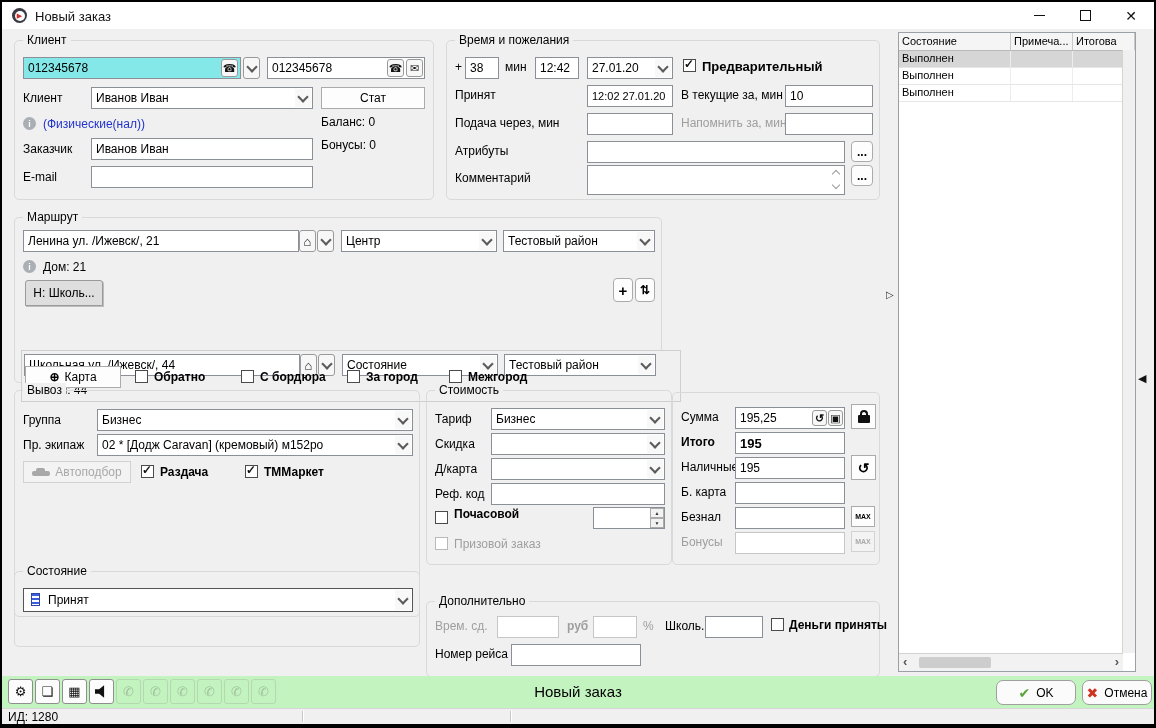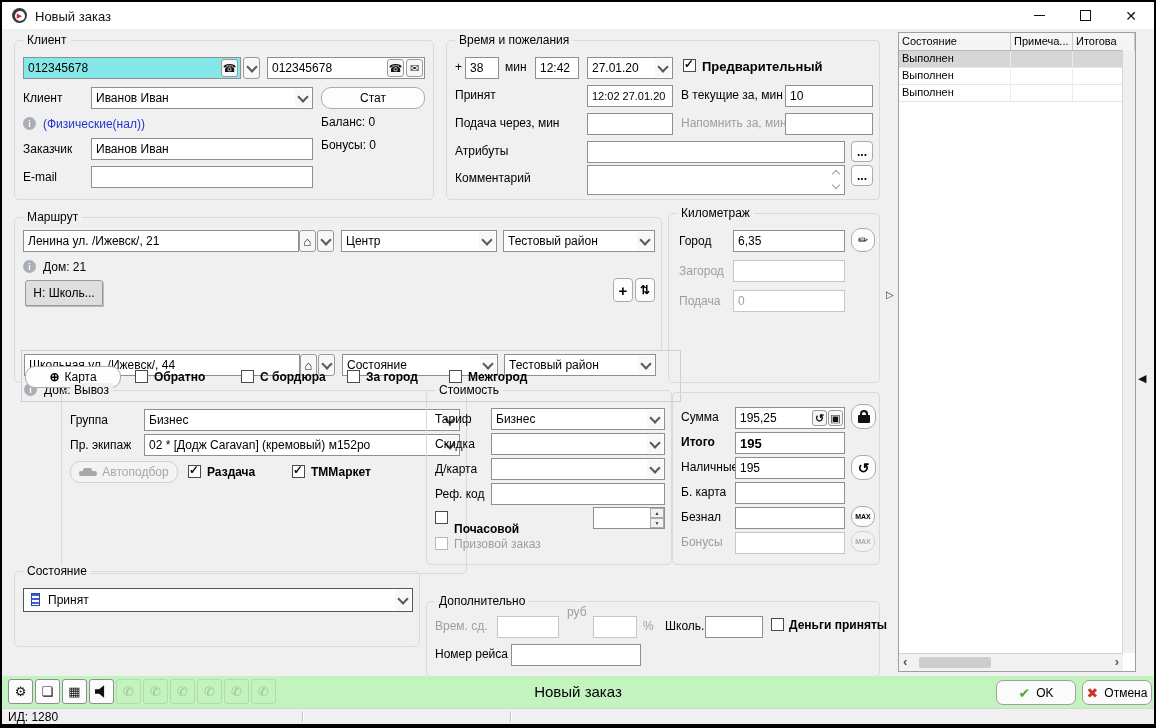--- a/index.html
+++ b/index.html
@@ -26,21 +26,21 @@
   .inp.grayval{color:#9e9e9e;}
   .inp.bold{font-weight:bold;font-size:13px;}
   textarea.inp{resize:none;overflow:hidden;}
   .combo{position:absolute;box-sizing:border-box;height:22px;border:1px solid #8b8f98;background:#fff;display:flex;align-items:center;padding:0 18px 0 4px;font-size:12px;overflow:hidden;white-space:nowrap;}
   .combo .combo-text{overflow:hidden;white-space:nowrap;}
   .chev-btn{position:absolute;right:1px;top:1px;bottom:1px;width:16px;background:#f8f8f8;display:flex;align-items:center;justify-content:center;}
   .chev{width:6px;height:6px;border-right:2px solid #5a5a5a;border-bottom:2px solid #5a5a5a;transform:rotate(45deg);display:inline-block;margin-top:-3px;}
   .chev-sm{width:5px;height:5px;border-right:1.5px solid #9a9a9a;border-bottom:1.5px solid #9a9a9a;transform:rotate(45deg);display:inline-block;}
   .chev-up{transform:rotate(-135deg);}
   .mini-btn{position:absolute;width:17px;height:18px;border:1px solid #9a9a9a;background:#f7f7f7;border-radius:3px;display:flex;align-items:center;justify-content:center;font-size:11px;color:#111;box-sizing:border-box;}
-  .btn{position:absolute;box-sizing:border-box;border:1px solid #ababab;background:#fdfdfd;border-radius:10px;display:flex;align-items:center;justify-content:center;font-size:12px;gap:5px;color:#000;}
+  .btn{position:absolute;box-sizing:border-box;border:1px solid #ababab;background:#fdfdfd;border-radius:0;display:flex;align-items:center;justify-content:center;font-size:12px;gap:5px;color:#000;}
   .btn.sq{border-radius:4px;font-weight:bold;}
   .btn.dis{color:#a8a8a8;border-color:#d2d2d2;background:#f3f3f3;}
   .cb{position:absolute;width:13px;height:13px;background:#fff;border:1px solid #4a4a4a;box-sizing:border-box;}
   .cb.checked::after{content:"✓";position:absolute;left:0;top:-3px;font-size:12px;font-weight:bold;color:#111;}
   .cb.dis{border-color:#b8b8b8;}
   .info-icon{position:absolute;width:13px;height:13px;border-radius:50%;background:#a9afb5;color:#fff;font-size:9px;font-weight:bold;display:flex;align-items:center;justify-content:center;}
   .tab-btn{position:absolute;border:1px solid #9a9a9a;background:#dedede;border-radius:3px 3px 0 0;font-size:12px;display:flex;align-items:center;justify-content:center;box-shadow:1px 1px 0 #bdbdbd;}
   .sunken{position:absolute;border:1px solid #cfcfcf;background:#f0f0f0;box-sizing:border-box;}
   .lock-icon{position:relative;width:12px;height:13px;display:inline-block;}
   .lock-icon::before{content:"";position:absolute;top:0;left:2px;width:8px;height:6px;border:2px solid #111;border-bottom:none;border-radius:4px 4px 0 0;box-sizing:border-box;}
@@ -245,34 +245,22 @@
       <span class="cb" style="left:120px;top:152px;"></span>
       <span class="lbl b" style="left:139px;top:152px;">Обратно</span>
       <span class="cb" style="left:226px;top:152px;"></span>
       <span class="lbl b" style="left:245px;top:152px;">С бордюра</span>
       <span class="cb" style="left:332px;top:152px;"></span>
       <span class="lbl b" style="left:351px;top:152px;">За город</span>
       <span class="cb" style="left:434px;top:152px;"></span>
       <span class="lbl b" style="left:453px;top:152px;">Межгород</span>
     </div>
 
-    <div class="grp" style="left:666px;top:184px;width:212px;height:170px;">
-      <span class="grp-label">Километраж</span>
-      <span class="lbl" style="left:10px;top:20px;">Город</span>
-      <input class="inp" style="left: 64px; top: 16px; width: 112px;" value="6,35">
-      <div class="btn" style="left:182px;top:14px;width:24px;height:24px;">
-          <span>✏</span>
-        </div>
-      <span class="lbl gray" style="left:10px;top:50px;">Загород</span>
-      <input class="inp dis" style="left: 64px; top: 46px; width: 112px;">
-      <span class="lbl gray" style="left:10px;top:80px;">Подача</span>
-      <input class="inp dis grayval" style="left: 64px; top: 76px; width: 112px;" value="0">
-    </div>
-
-    <div class="grp" style="left:12px;top:361px;width:406px;height:184px;margin-left:47px;">
+
+    <div class="grp" style="left:12px;top:361px;width:406px;height:227px;">
       <span class="grp-label">Вывоз</span>
       <span class="lbl" style="left:8px;top:22px;">Группа</span>
       <div class="combo" style="left:82px;top:18px;width:316px;">
         <span class="combo-text">Бизнес</span>
         <span class="chev-btn">
             <i class="chev"></i>
           </span>
       </div>
       <span class="lbl" style="left:8px;top:47px;">Пр. экипаж</span>
       <div class="combo" style="left:82px;top:43px;width:316px;">
@@ -310,21 +298,21 @@
       <span class="lbl" style="left:8px;top:71px;">Д/карта</span>
       <div class="combo" style="left:64px;top:67px;width:174px;">
         <span class="combo-text"></span>
         <span class="chev-btn">
             <i class="chev"></i>
           </span>
       </div>
       <span class="lbl" style="left:8px;top:96px;">Реф. код</span>
       <input class="inp" style="left: 64px; top: 92px; width: 174px;">
       <span class="cb" style="left:8px;top:120px;"></span>
-      <span class="lbl b" style="left:27px;top:131px;">Почасовой</span>
+      <span class="lbl b" style="left:27px;top:116px;">Почасовой</span>
       <input class="inp" style="left: 166px; top: 116px; width: 72px;">
       <span class="spin" style="left:223px;top:117px;height:20px;">
         <span>▲</span>
         <span>▼</span>
       </span>
       <span class="cb dis" style="left:8px;top:146px;"></span>
       <span class="lbl gray" style="left:27px;top:146px;">Призовой заказ</span>
     </div>
 
     <div class="grp" style="left:670px;top:363px;width:208px;height:173px;">
@@ -373,21 +361,21 @@
         <span class="chev-btn">
             <i class="chev"></i>
           </span>
       </div>
     </div>
 
     <div class="grp" style="left:424px;top:542px;width:454px;height:76px;margin-top:30px;">
       <span class="grp-label">Дополнительно</span>
       <span class="lbl gray" style="left:8px;top:17px;">Врем. сд.</span>
       <input class="inp dis" style="left: 70px; top: 14px; width: 62px;">
-      <span class="lbl gray" style="left:140px;top:3px;">руб</span>
+      <span class="lbl gray" style="left:140px;top:17px;font-weight:bold;">руб</span>
       <input class="inp dis" style="left: 166px; top: 14px; width: 44px;">
       <span class="lbl gray" style="left:216px;top:17px;">%</span>
       <span class="lbl" style="left:238px;top:17px;">Школь.</span>
       <input class="inp" style="left: 278px; top: 14px; width: 58px;">
       <span class="cb" style="left:344px;top:16px;"></span>
       <span class="lbl b" style="left:362px;top:16px;">Деньги приняты</span>
       <span class="lbl" style="left:8px;top:45px;">Номер рейса</span>
       <input class="inp" style="left: 84px; top: 42px; width: 130px;">
     </div>
 

